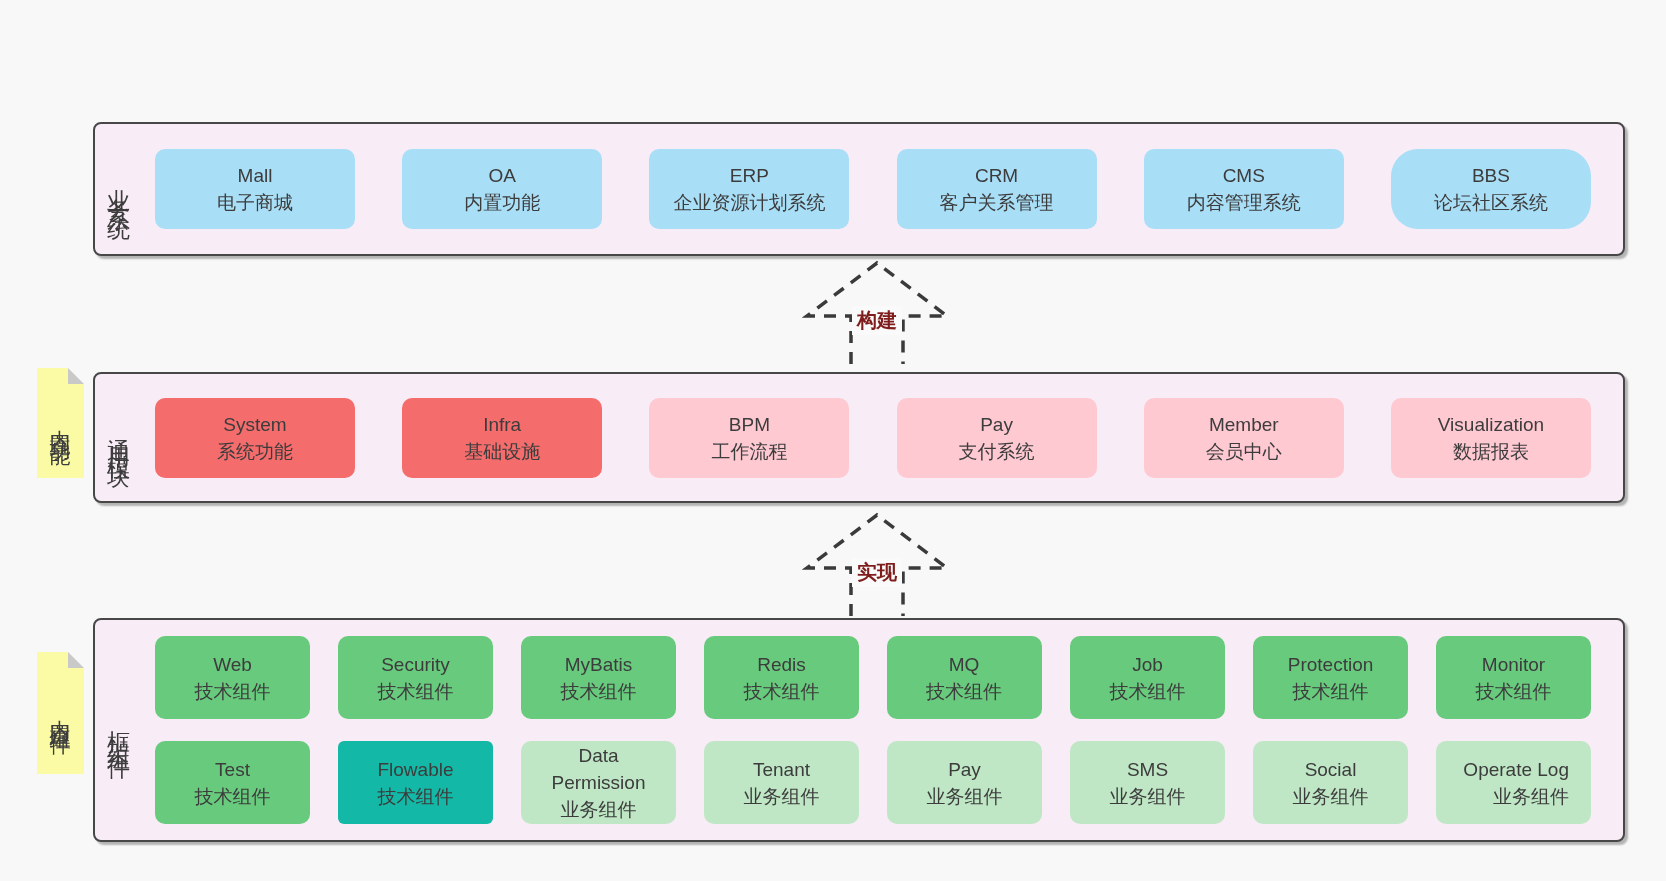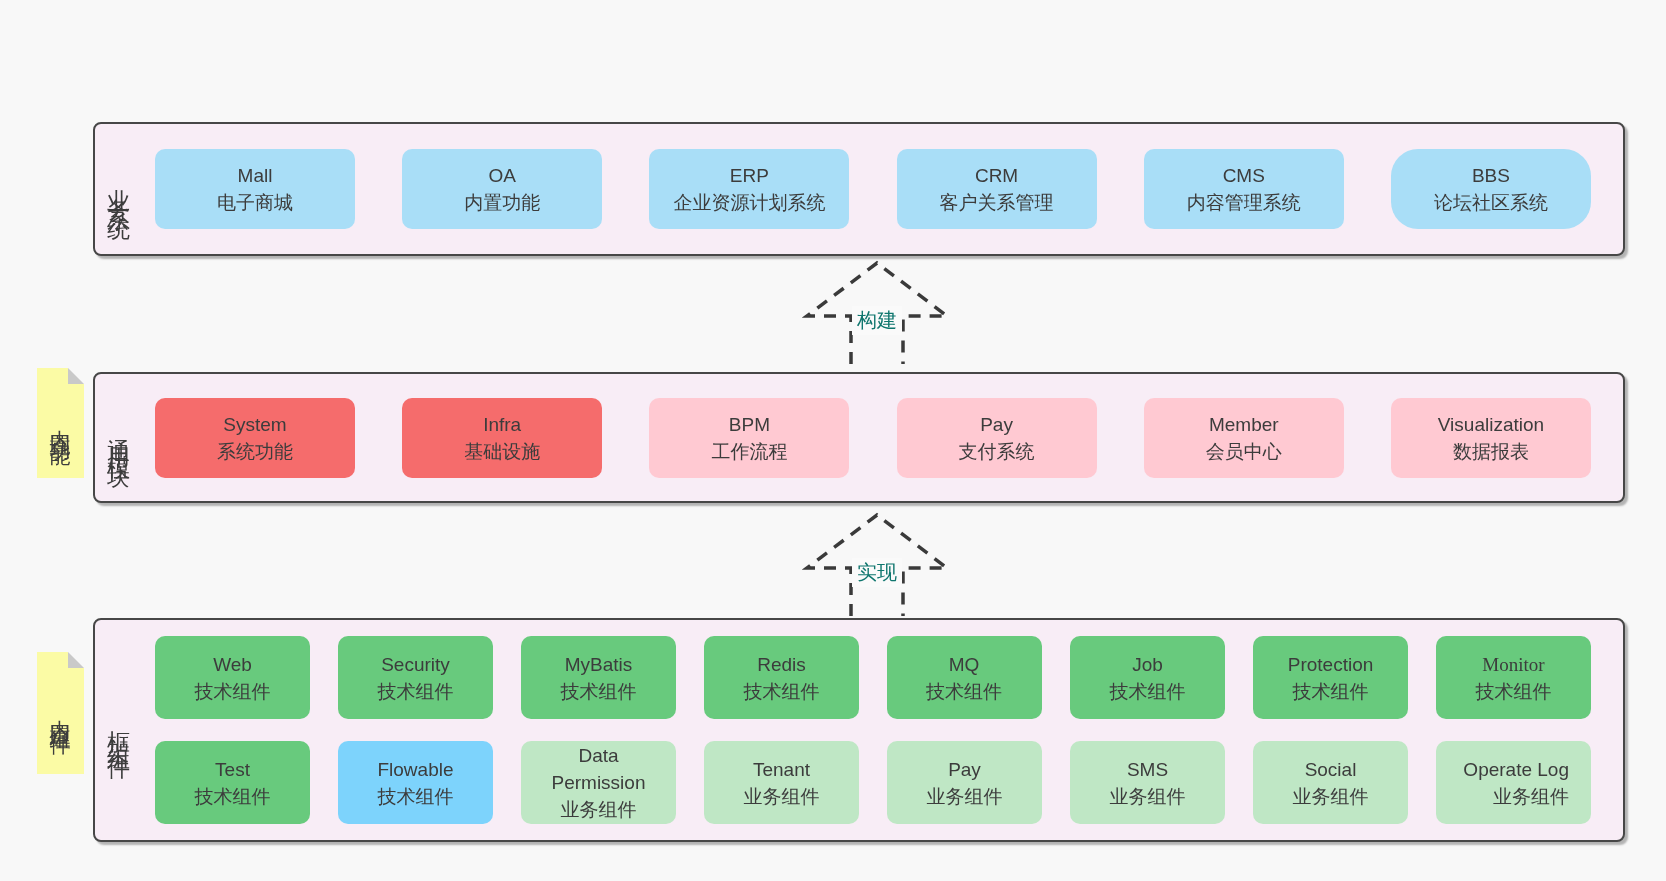--- a/index.html
+++ b/index.html
@@ -105,22 +105,23 @@
   .arrow-1 { top: 260px; }
   .arrow-2 { top: 512px; }
   .arrow svg { position: absolute; inset: 0; }
   .arrow-label {
     position: absolute;
     left: 50%; top: 46px;
     transform: translateX(-50%);
     background: #fafafa;
     padding: 1px 5px;
     font-size: 20px;
-    color: #0f766e;
+    color: #7f1d1d;
     white-space: nowrap;
+    font-weight: bold;
   }
 </style>
 </head>
 <body style="background: rgb(248, 248, 248);">
 
 <div class="canvas">
 
   <section class="container band-1" style="background: rgb(248, 237, 246); border-color: rgb(71, 71, 71);">
     <div class="vlabel">业务系统</div>
     <div class="boxes">
@@ -230,31 +231,31 @@
             <div class="box-desc">技术组件</div>
           </div>
           <div class="box" style="background: rgb(104, 202, 125);">
             <div class="box-name">Job</div>
             <div class="box-desc">技术组件</div>
           </div>
           <div class="box" style="background: rgb(104, 202, 125);">
             <div class="box-name">Protection</div>
             <div class="box-desc">技术组件</div>
           </div>
-          <div class="box" style="background: rgb(104, 202, 125); font-family: Liberation Serif, serif;">
+          <div class="box" style="background: rgb(104, 202, 125);">
             <div class="box-name">Monitor</div>
             <div class="box-desc">技术组件</div>
           </div>
         </div>
         <div class="box-row">
           <div class="box" style="background: rgb(104, 202, 125);">
             <div class="box-name">Test</div>
             <div class="box-desc">技术组件</div>
           </div>
-          <div class="box" style="background: #7dd3fc;">
+          <div class="box" style="background: #14b8a6; border-radius: 6px;">
             <div class="box-name">Flowable</div>
             <div class="box-desc">技术组件</div>
           </div>
           <div class="box" style="background: rgb(191, 231, 197);">
             <div class="box-name">Data Permission</div>
             <div class="box-desc">业务组件</div>
           </div>
           <div class="box" style="background: rgb(191, 231, 197);">
             <div class="box-name">Tenant</div>
             <div class="box-desc">业务组件</div>

